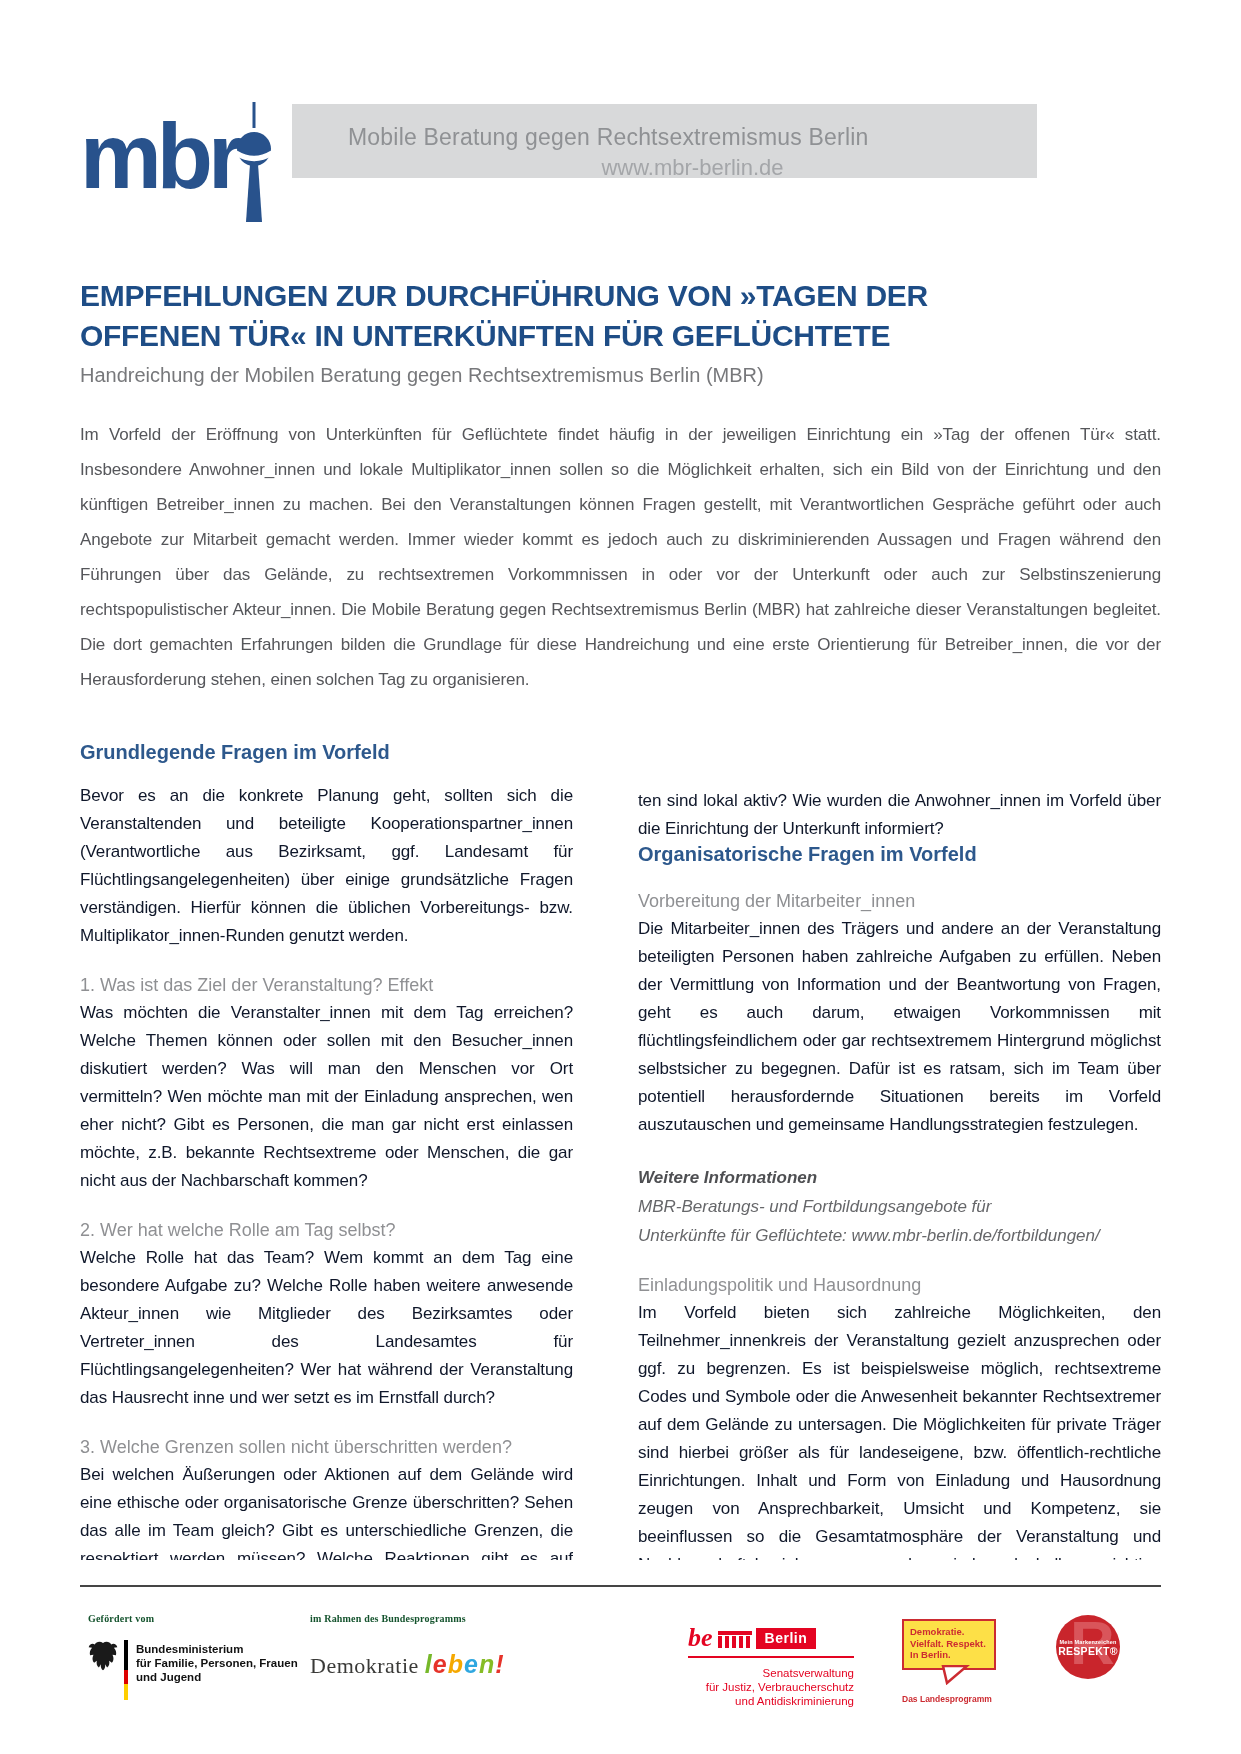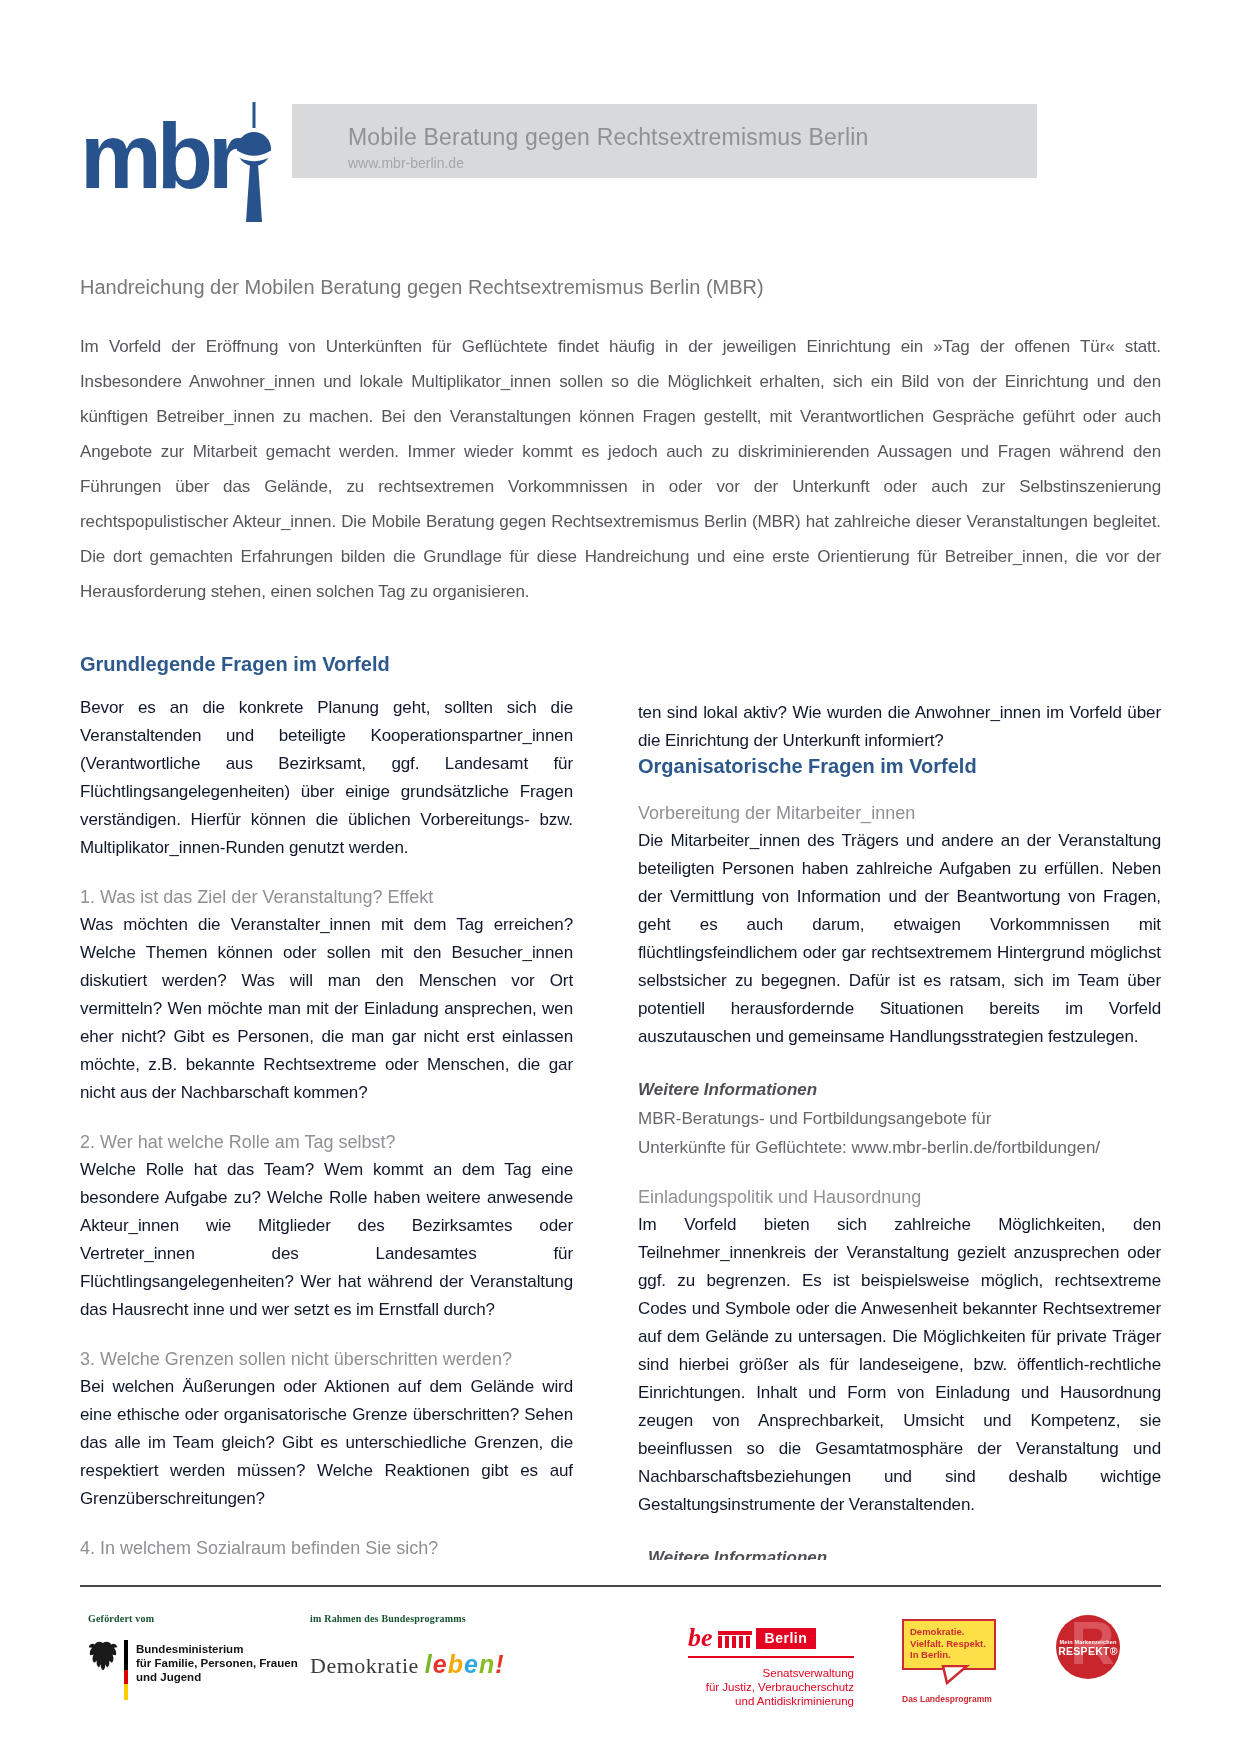--- a/index.html
+++ b/index.html
@@ -7,39 +7,39 @@
         font-family:"Liberation Sans",sans-serif;overflow:hidden;}
   .main{position:absolute;top:0;left:80px;width:1081px;max-height:1560px;overflow:hidden;}
 
   
   .masthead{display:flex;align-items:flex-start;padding-top:104px;height:120px;}
   .logo-group{position:relative;width:212px;flex:0 0 auto;}
   .logo-text{font-size:92px;line-height:76px;font-weight:700;color:#28528c;letter-spacing:-5px;margin-top:14px;}
   .tower{position:absolute;left:152px;top:-2px;}
   .org-box{background:#d8d9da;width:745px;height:74px;margin-left:0px;padding:20px 0 0 56px;box-sizing:border-box;}
   .org-name{font-size:23px;color:#8f9194;letter-spacing:.2px;}
-  .org-url{font-size:14px;color:#a4a6a9;margin-top:4px;}
+  .org-url{font-size:22px;color:#a4a6a9;margin-top:4px;text-align:center;}
 
   
   .title-block{margin-top:52px;}
   .page-title{margin:0;font-size:30px;line-height:40px;font-weight:700;color:#1e4d86;letter-spacing:-.3px;}
   .subtitle{font-size:20px;color:#77787b;margin-top:8px;}
 
   
   .intro{margin:30px 0 0;font-size:17px;line-height:35px;color:#55565a;text-align:justify;letter-spacing:-.1px;}
   .columns{display:grid;grid-template-columns:493px 523px;column-gap:65px;margin-top:44px;}
   h2.sec{margin:0 0 18px;font-size:20px;font-weight:700;color:#2d588c;}
   .body-p{margin:0;font-size:17px;line-height:28px;color:#0f172a;text-align:justify;letter-spacing:-.1px;}
   .qblock{margin-top:25px;}
   .qtitle{font-size:18px;color:#8f9093;margin-bottom:3px;}
   .continuation{margin:46px 0 0;}
   .right-h2{margin-top:36px;}
   .info{margin-top:24px;}
   .info-label{font-size:17px;font-weight:700;font-style:italic;color:#4e4f52;line-height:29px;}
-  .info-line{font-size:17px;color:#66676a;line-height:29px;}
+  .info-line{font-size:17px;font-style:italic;color:#66676a;line-height:29px;}
   .indent{padding-left:10px;}
 
   
   .page-footer{position:absolute;top:1585px;left:80px;width:1081px;height:169px;
                background:#fff;border-top:2px solid #454545;}
   .f-label{font-family:"Liberation Serif",serif;font-weight:700;font-size:10px;color:#14532d;letter-spacing:.2px;}
   .fb{position:absolute;}
   .fb-ministry{left:8px;top:26px;}
   .bmfsfj{display:flex;align-items:flex-start;margin-top:16px;}
   .flag-bar{width:4px;height:60px;margin:0 8px 0 6px;display:flex;flex-direction:column;}
@@ -87,20 +87,21 @@
           <polygon points="18,62 26,62 30,120 14,120" fill="#28528c"></polygon>
         </svg>
       </div>
       <div class="org-box">
         <div class="org-name">Mobile Beratung gegen Rechtsextremismus Berlin</div>
         <div class="org-url">www.mbr-berlin.de</div>
       </div>
     </header>
 
     <section class="title-block">
+      <h1 class="page-title"><span>EMPFEHLUNGEN ZUR DURCHFÜHRUNG VON »TAGEN DER</span><br><span>OFFENEN TÜR« IN UNTERKÜNFTEN FÜR GEFLÜCHTETE</span></h1>
       <div class="subtitle">Handreichung der Mobilen Beratung gegen Rechtsextremismus Berlin (MBR)</div>
     </section>
 
     <p class="intro">Im Vorfeld der Eröffnung von Unterkünften für Geflüchtete findet häufig in der jeweiligen Einrichtung ein »Tag der offenen Tür« statt. Insbesondere Anwohner_innen und lokale Multiplikator_innen sollen so die Möglichkeit erhalten, sich ein Bild von der Einrichtung und den künftigen Betreiber_innen zu machen. Bei den Veranstaltungen können Fragen gestellt, mit Verantwortlichen Gespräche geführt oder auch Angebote zur Mitarbeit gemacht werden. Immer wieder kommt es jedoch auch zu diskriminierenden Aussagen und Fragen während den Führungen über das Gelände, zu rechtsextremen Vorkommnissen in oder vor der Unterkunft oder auch zur Selbstinszenierung rechtspopulistischer Akteur_innen. Die Mobile Beratung gegen Rechtsextremismus Berlin (MBR) hat zahlreiche dieser Veranstaltungen begleitet. Die dort gemachten Erfahrungen bilden die Grundlage für diese Handreichung und eine erste Orientierung für Betreiber_innen, die vor der Herausforderung stehen, einen solchen Tag zu organisieren.</p>
 
     <div class="columns">
       <div class="col">
         <h2 class="sec">Grundlegende Fragen im Vorfeld</h2>
         <p class="body-p">Bevor es an die konkrete Planung geht, sollten sich die Veranstaltenden und beteiligte Kooperationspartner_innen (Verantwortliche aus Bezirksamt, ggf. Landesamt für Flüchtlingsangelegenheiten) über einige grundsätzliche Fragen verständigen. Hierfür können die üblichen Vorbereitungs- bzw. Multiplikator_innen-Runden genutzt werden.</p>
 

